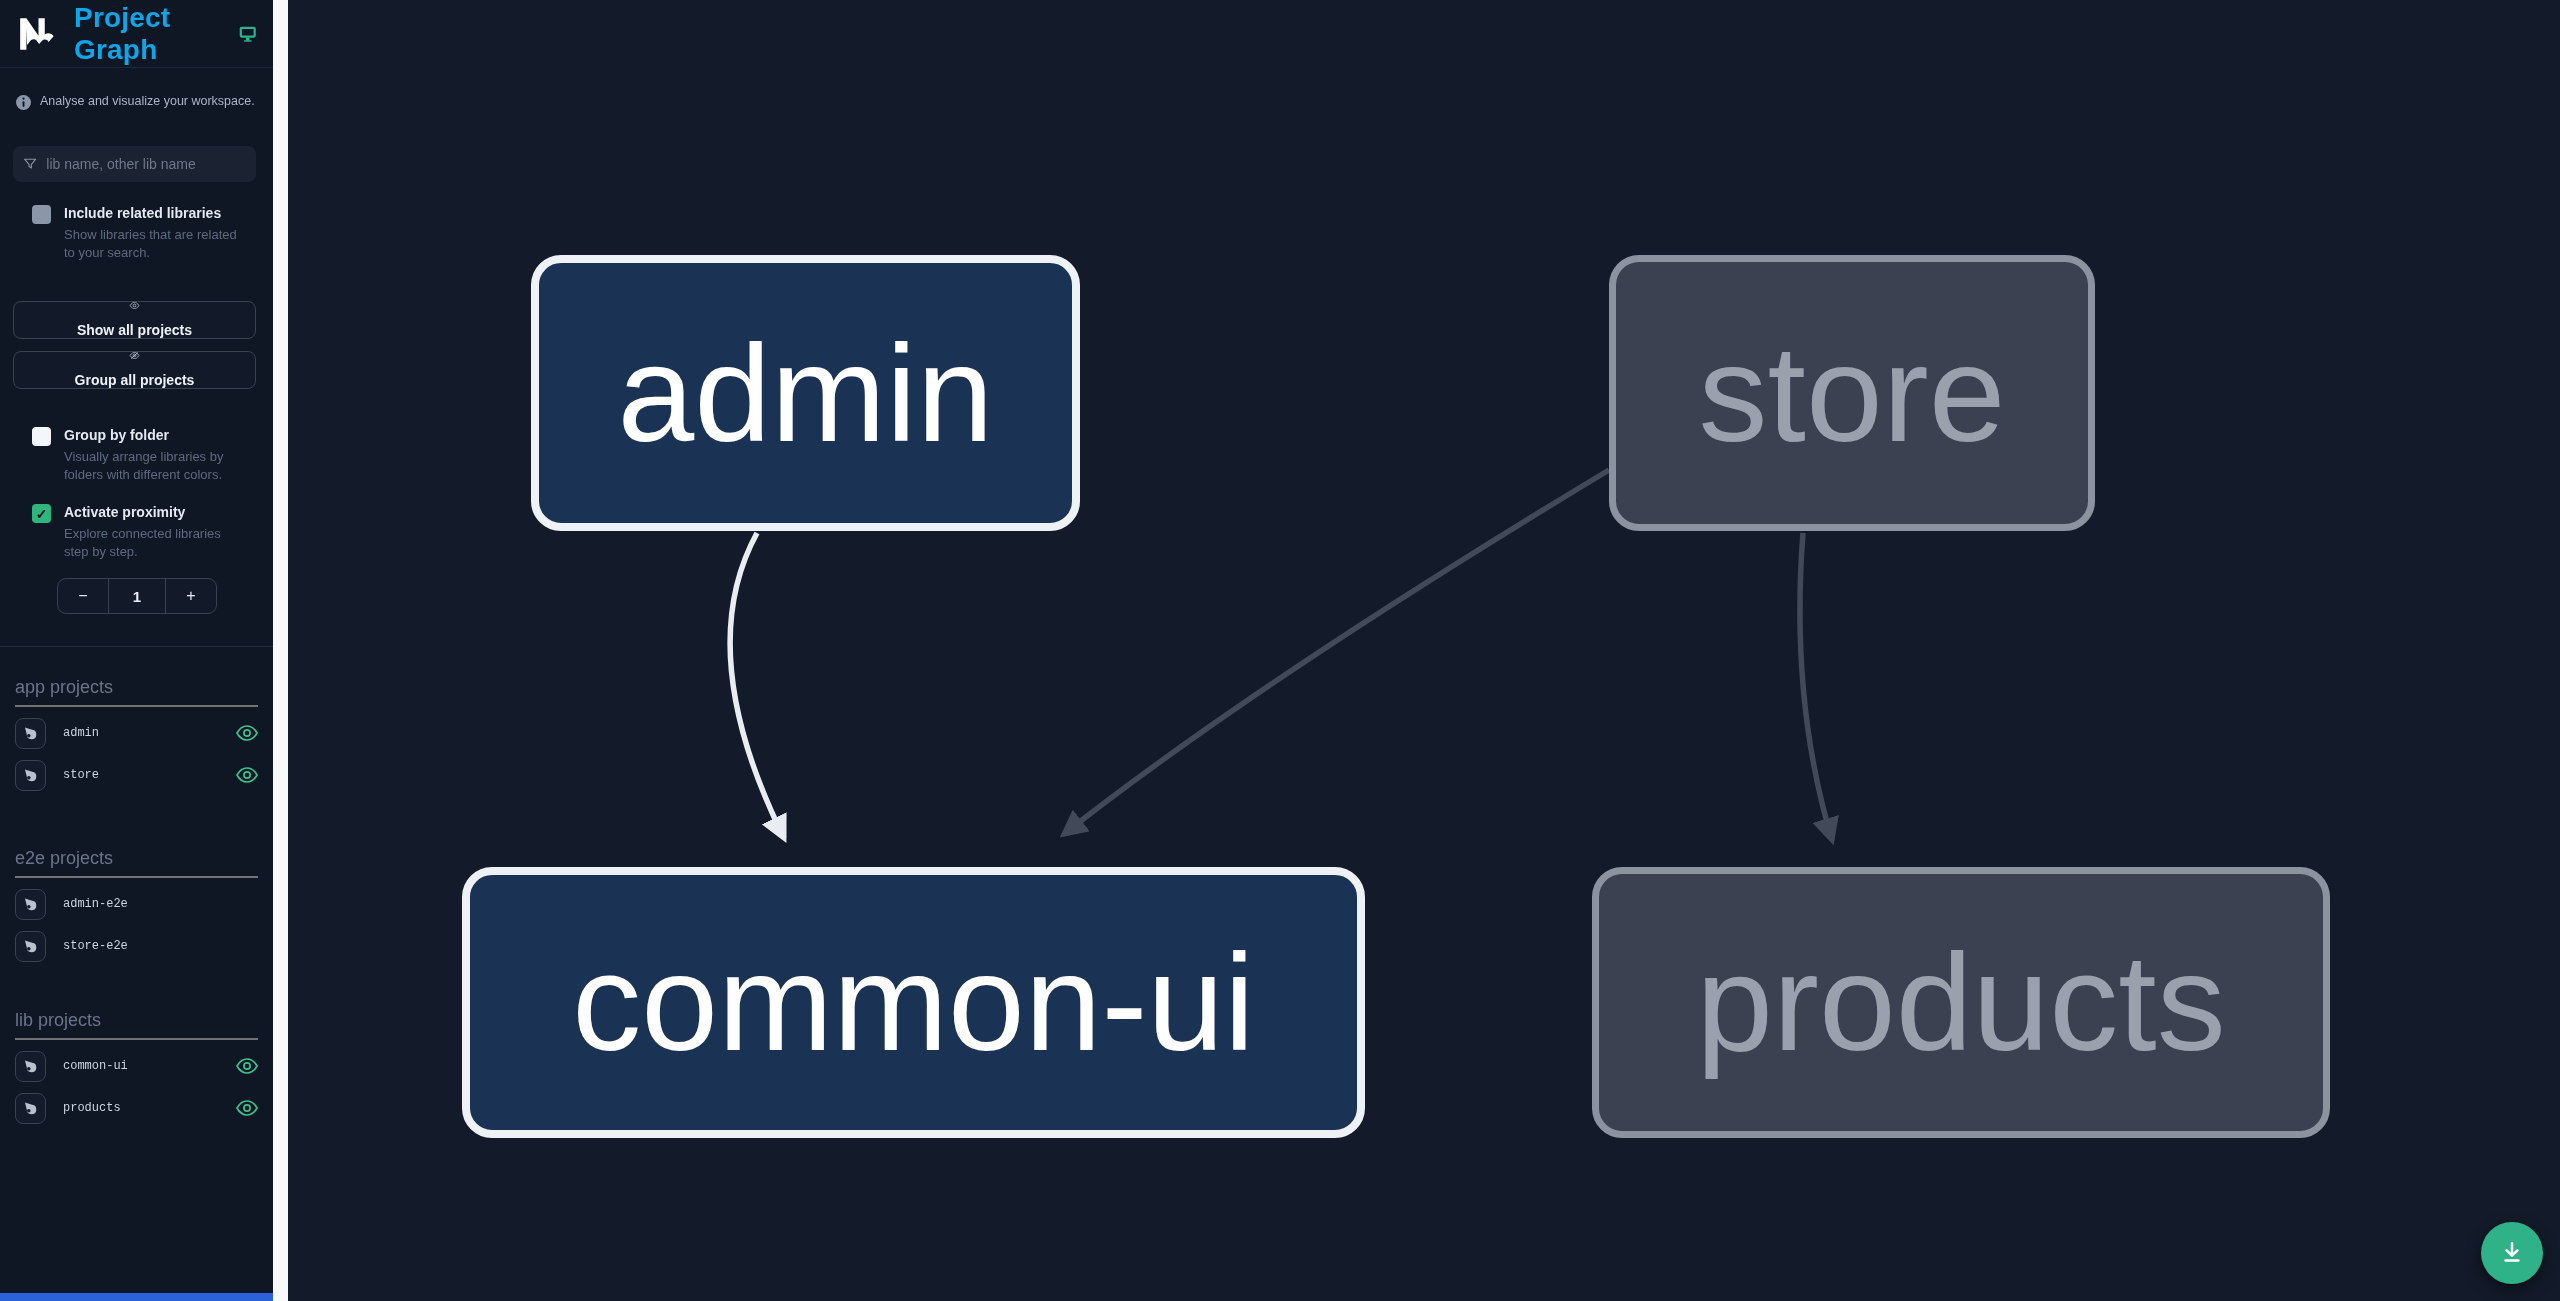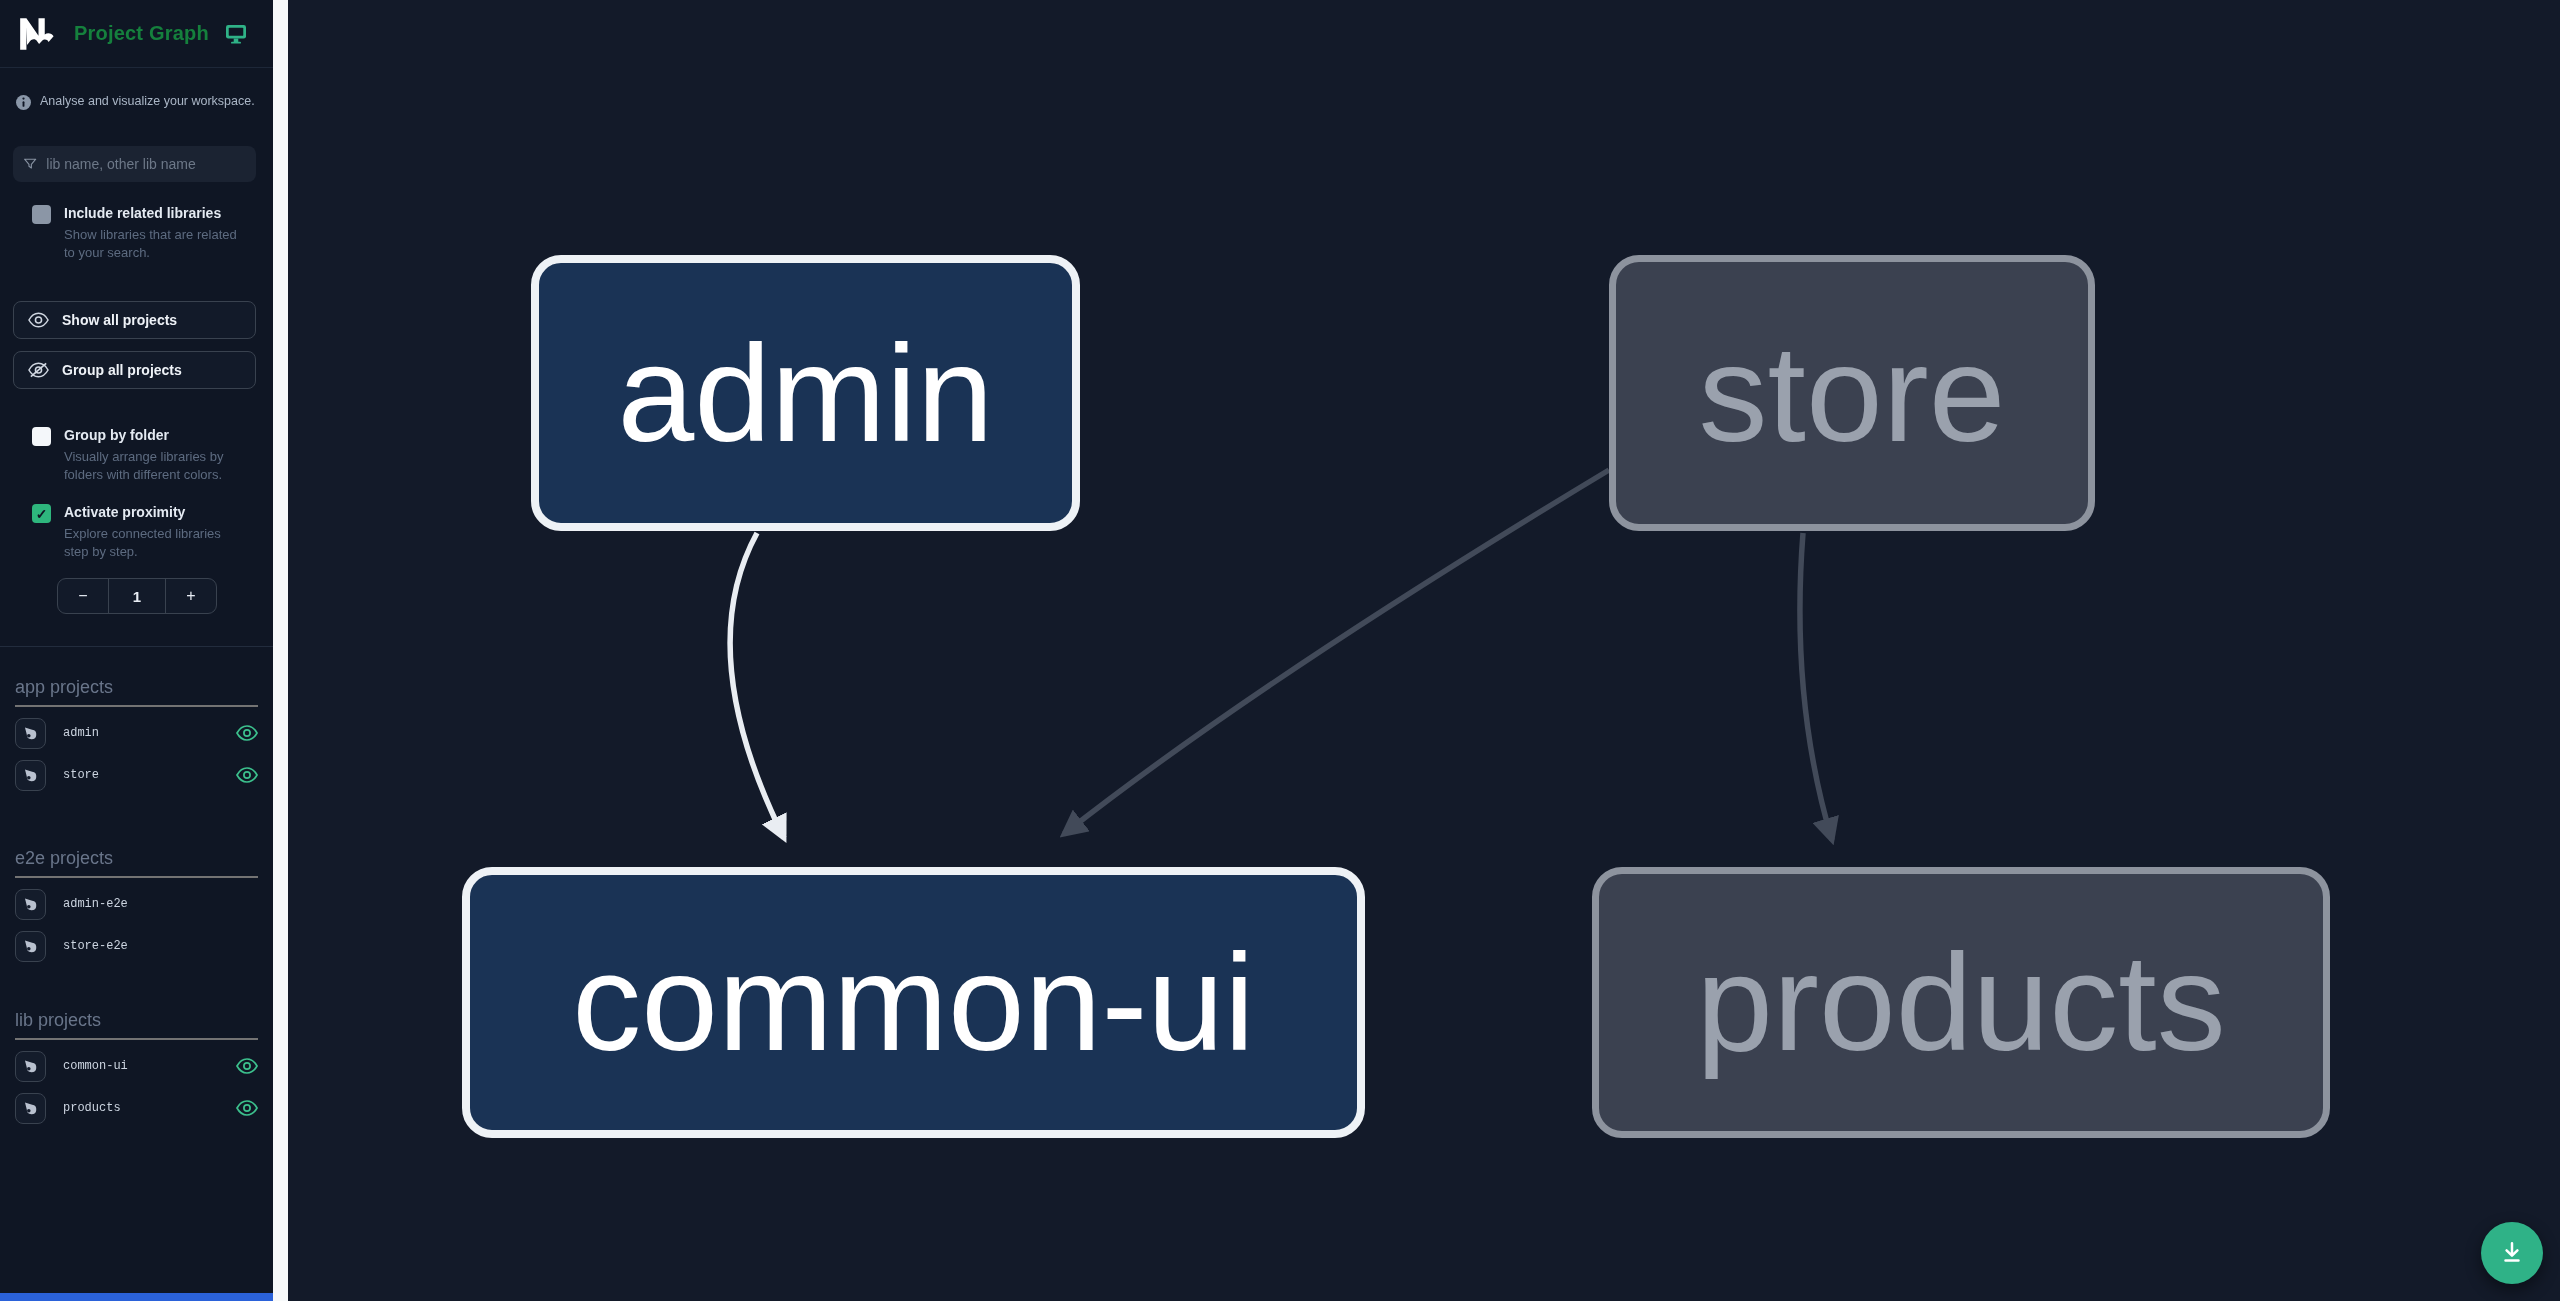--- a/index.html
+++ b/index.html
@@ -14,21 +14,21 @@
   
   .sidebar {
     position:absolute; left:0; top:0; width:273px; height:1301px;
     background:#0f1624; z-index:3; overflow:hidden;
   }
   .sb-header {
     height:68px; display:flex; align-items:center; padding:0 16px;
     border-bottom:1px solid #1d2738;
   }
   .nx-logo { width:40px; height:40px; flex:0 0 auto; }
-  .sb-title { font-size:20px; font-weight:bold; color:#15803d; margin-left:18px; letter-spacing:.2px; }
+  .sb-title { font-size:28px; font-weight:bold; color:#0ea5e9; margin-left:18px; letter-spacing:.2px; }
   .monitor-icon { margin-left:16px; width:22px; height:20px; }
 
   .info-row { display:flex; align-items:flex-start; gap:9px; margin:26px 16px 0 16px; }
   .info-icon { width:15px; height:15px; flex:0 0 auto; margin-top:1px; }
   .info-text { font-size:12.5px; color:#aab6c6; }
 
   .search-box {
     margin:36px 0 0 13px; width:243px; height:36px;
     background:#1b2332; border-radius:8px;
     display:flex; align-items:center; padding:0 10px; gap:9px;
@@ -49,21 +49,21 @@
   .cbx-muted { background:#8b96a6; }
   .cbx-white { background:#f4f7fa; }
   .cbx-green { background:#2eb67d; color:#0f1624; font-size:14px; font-weight:bold; line-height:1; }
   .opt-label { font-size:14px; font-weight:bold; color:#e4eaf2; line-height:18px; }
   .opt-desc  { font-size:13px; color:#5d6b80; line-height:18px; margin-top:4px; max-width:206px; }
 
   .sb-btn {
     margin:12px 0 0 13px; width:243px; height:38px;
     border:1px solid #39424f; border-radius:8px; background:#121a29;
     display:flex; align-items:center; gap:13px; padding:0 14px;
-    font-size:14px; font-weight:bold; color:#eef2f7; cursor:pointer;
+    font-size:14px; font-weight:bold; color:#eef2f7; cursor:pointer;flex-direction:column;
   }
   .sb-btn.first { margin-top:39px; }
   .btn-eye { width:21px; height:16px; }
 
   .stepper {
     margin:17px 0 0 57px; width:160px; height:36px;
     display:flex; border:1px solid #39424f; border-radius:9px; overflow:hidden;
     background:#121a29;
   }
   .step-btn, .step-val {

